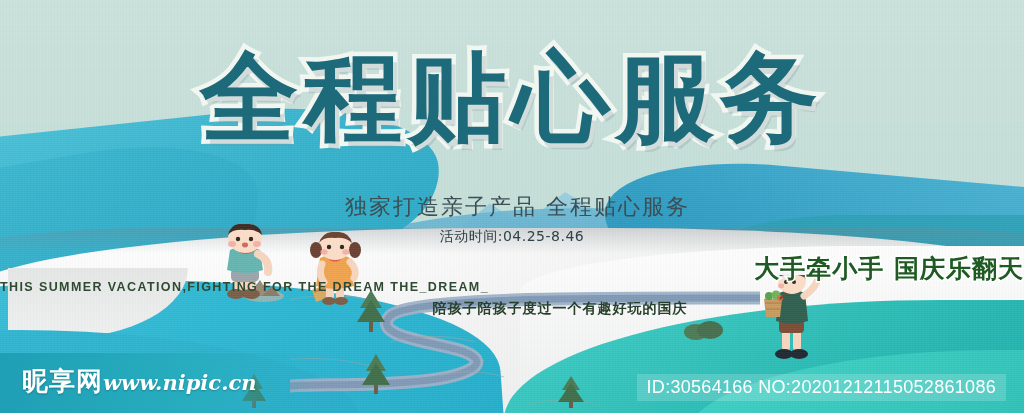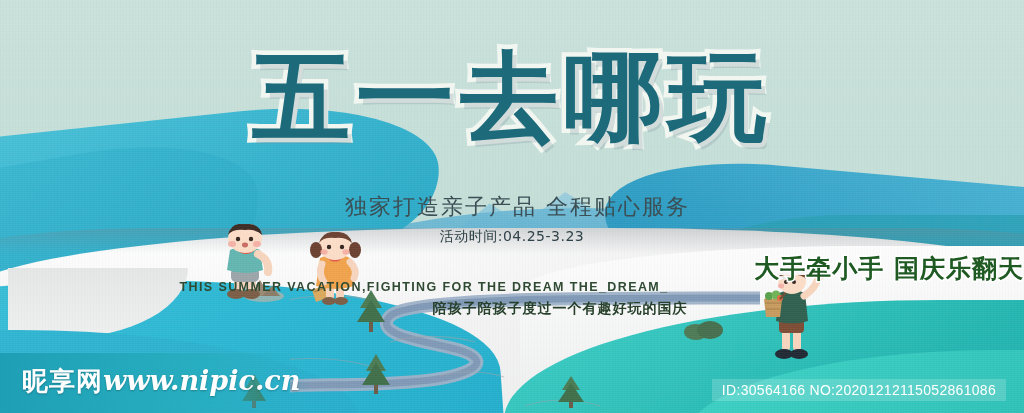--- a/index.html
+++ b/index.html
@@ -172,21 +172,20 @@
     position:absolute; left:0; top:252px; width:1024px;
     text-align:right;
     font-family:"DejaVu Sans", sans-serif;
     font-size:25px; font-weight:bold; letter-spacing:1px;
     color:#1f5a23;
     -webkit-text-stroke:3px #ffffff;
     paint-order:stroke fill;
   }
   .slogan-en {
     position:absolute; left:0; top:280px; width:848px;
-    text-align:center;
     font-family:"Liberation Sans", sans-serif;
     font-size:12.5px; font-weight:bold; letter-spacing:1.4px;
     color:#2f4a33;
     white-space:nowrap;
   }
   .slogan-cn {
     position:absolute; left:0; top:300px; width:1024px;
     text-align:center;
     font-family:Liberation Sans, sans-serif;
     font-size:14px; font-weight:bold; letter-spacing:1px;
@@ -200,29 +199,29 @@
     display:flex; align-items:baseline; gap:0;
   }
   .wm-cn {
     font-family:"DejaVu Sans", sans-serif;
     font-size:26px; font-weight:bold; color:#ffffff;
     letter-spacing:1px;
     text-shadow:0 1px 2px rgba(0,0,0,.25);
   }
   .wm-url {
     font-family:"DejaVu Serif", serif;
-    font-style:italic; font-size:27px; font-weight:bold; color:#ffffff;
+    font-style:italic; font-size:21px; font-weight:bold; color:#ffffff;
     text-shadow:0 1px 2px rgba(0,0,0,.25);
   }
   .idtag {
     position:absolute; right:18px; bottom:12px;
     background:rgba(255,255,255,.18);
     padding:3px 10px;
     font-family:"Liberation Sans", sans-serif;
-    font-size:14px; color:#ffffff;
+    font-size:18px; color:#ffffff;
     letter-spacing:.3px;
     white-space:nowrap;
   }
 
   
   .kid { position:absolute; }
 </style>
 </head>
 <body>
 
@@ -389,23 +388,23 @@
       <path d="M14,12 q6,-11 17,-11 q12,0 15,11 z" fill="#f4f4f4"></path>
       <path d="M13,12 q-5,1 -4,4 q12,2 22,-1 z" fill="#e6e6e6"></path>
       <ellipse cx="32" cy="19" rx="2" ry="2" fill="#33251f"></ellipse>
       <ellipse cx="24" cy="19" rx="2" ry="2" fill="#33251f"></ellipse>
       <ellipse cx="19" cy="23" rx="3" ry="2.4" fill="#f3a8a0" opacity=".8"></ellipse>
     </svg>
   </div>
 
   <div class="layer grain"></div>
 
-  <div class="headline">五一去哪玩</div>
+  <div class="headline">全程贴心服务</div>
   <div class="sub1">独家打造亲子产品 全程贴心服务</div>
-  <div class="sub2">活动时间:04.25-3.23</div>
+  <div class="sub2">活动时间:04.25-8.46</div>
   <div class="slogan">大手牵小手 国庆乐翻天</div>
   <div class="slogan-en">THIS SUMMER VACATION,FIGHTING FOR THE DREAM THE_DREAM_</div>
   <div class="slogan-cn">陪孩子陪孩子度过一个有趣好玩的国庆</div>
 
   <div class="layer wm-bar"></div>
   <div class="wm-text">
     <span class="wm-cn">昵享网</span>
     <span class="wm-url">www.nipic.cn</span>
   </div>
   <div class="idtag">ID:30564166 NO:20201212115052861086</div>

